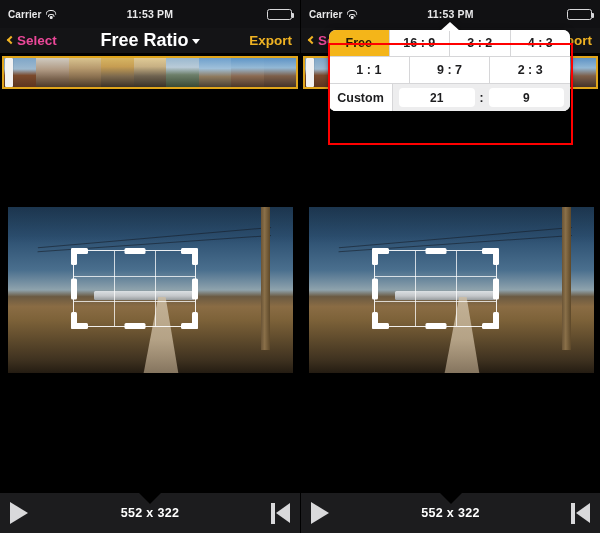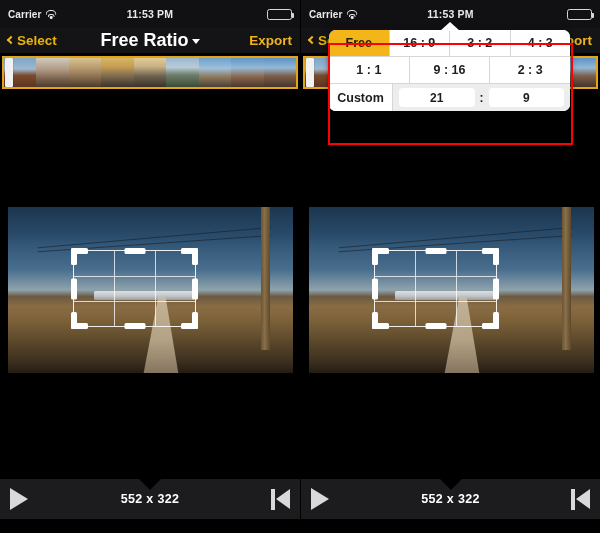--- a/index.html
+++ b/index.html
@@ -58,21 +58,21 @@
   .navbar {
     position: relative;
     height: 25px;
     background: #141416;
     display: flex;
     align-items: center;
     padding: 0 8px;
   }
   .nav-back {
     display: flex; align-items: center; gap: 2px;
-    color: #eab308; font-size: 13.5px; font-weight: bold;
+    color: #ec4899; font-size: 13.5px; font-weight: bold;
     cursor: pointer;
   }
   .chev-left {
     display: inline-block; width: 6px; height: 6px;
     border-left: 2.1px solid #f0b323; border-bottom: 2.1px solid #f0b323;
     transform: rotate(45deg); margin-right: 1px; margin-top: -1px;
   }
   .nav-title {
     position: absolute; left: 0; right: 0; text-align: center;
     color: #fff; font-size: 18px; font-weight: bold;
@@ -258,21 +258,21 @@
   .c-br-v { right: -3px; bottom: -3px; }
   
   .e-t { left: 50%; transform: translateX(-50%); top: -3px; width: 21px; height: 6px; }
   .e-b { left: 50%; transform: translateX(-50%); bottom: -3px; width: 21px; height: 6px; }
   .e-l { top: 50%; transform: translateY(-50%); left: -3px; width: 6px; height: 21px; }
   .e-r { top: 50%; transform: translateY(-50%); right: -3px; width: 6px; height: 21px; }
 
   
   .bottombar {
     position: absolute;
-    left: 0; right: 0; bottom: 14px;
+    left: 0; right: 0; bottom: 0;
     height: 40px;
     background: #1c1c1e;
     display: flex; align-items: center;
     padding: 0 10px;
   }
   .bb-tri {
     position: absolute; left: 50%; top: 0; transform: translateX(-50%);
     width: 0; height: 0;
     border-left: 11px solid transparent;
     border-right: 11px solid transparent;
@@ -439,21 +439,21 @@
       <div class="pop-arrow"></div>
       <div class="pop-body">
         <div class="pop-row">
           <div class="pop-cell sel">Free</div>
           <div class="pop-cell">16 : 9</div>
           <div class="pop-cell">3 : 2</div>
           <div class="pop-cell">4 : 3</div>
         </div>
         <div class="pop-row">
           <div class="pop-cell">1 : 1</div>
-          <div class="pop-cell">9 : 16</div>
+          <div class="pop-cell">9 : 7</div>
           <div class="pop-cell">2 : 3</div>
         </div>
         <div class="pop-row last">
           <div class="pop-cell custom-lbl">Custom</div>
           <div class="custom-fields">
             <div class="num-box">21</div>
             <span class="colon">:</span>
             <div class="num-box">9</div>
           </div>
         </div>

